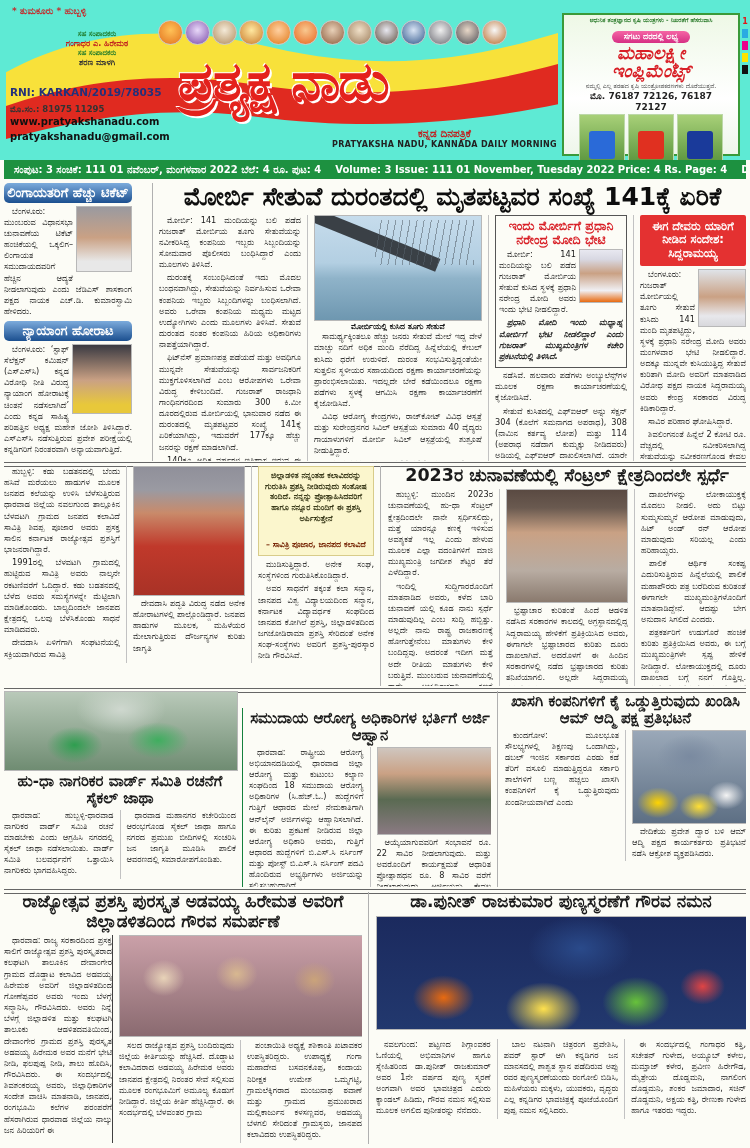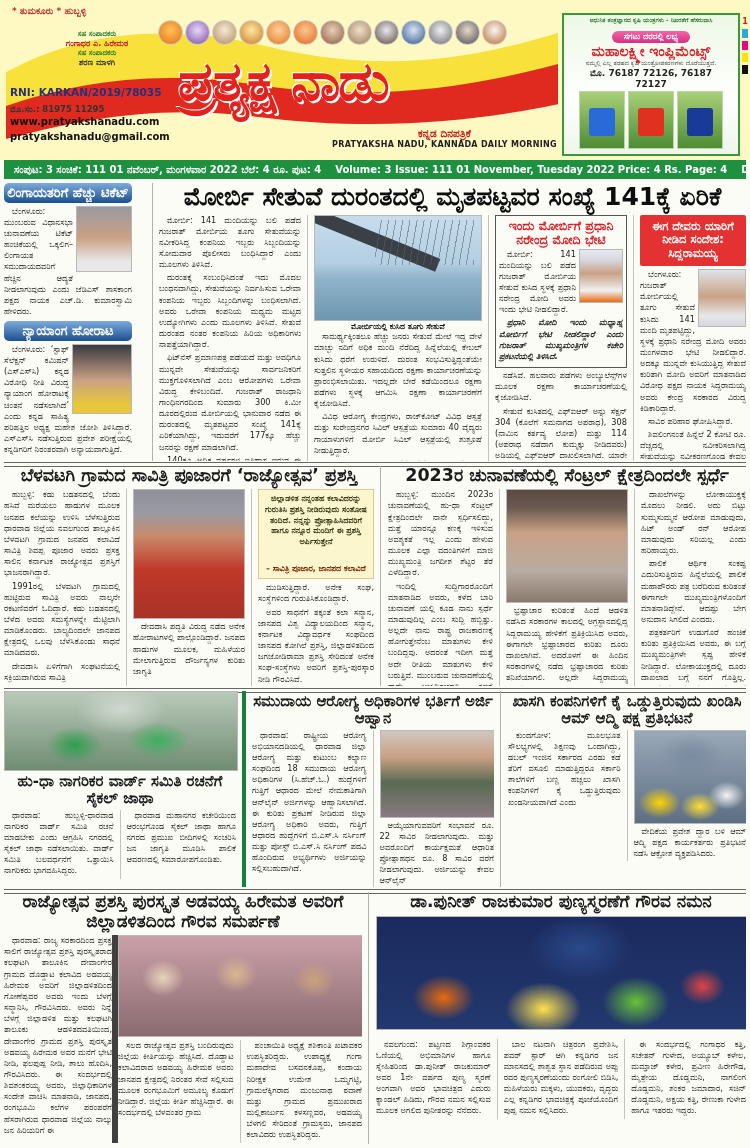--- a/index.html
+++ b/index.html
@@ -1,19 +1,19 @@
 <!DOCTYPE html>
 <html><head>
 <meta charset="utf-8">
 <style>
   html,body{margin:0;padding:0;background:#888;}
   .page{position:relative;width:750px;height:1148px;margin:0 auto;background:#fcfcf6;
         font-family:"DejaVu Sans",sans-serif;overflow:hidden;color:#1a1a1a;}
   
-  .masthead{position:absolute;top:0;left:0;right:0;height:160px;background:#fef9c3;}
+  .masthead{position:absolute;top:0;left:0;right:0;height:160px;background:#5eead4;}
   .cities{position:absolute;top:6px;left:12px;font-size:9px;font-weight:bold;color:#c03030;}
   .wave{position:absolute;left:6px;top:22px;width:552px;height:128px;}
   .logo{position:absolute;left:178px;top:50px;font-size:54px;font-weight:800;color:#e4211c;
         text-shadow:2px 2px 0 #fff,-1px -1px 0 #fff;white-space:nowrap;letter-spacing:-2px;}
   .editors{position:absolute;left:38px;top:30px;width:118px;text-align:center;line-height:1.25;}
   .ed-label{font-size:7px;color:#1f7a2a;font-weight:bold;}
   .ed-name{font-size:8px;color:#c02020;font-weight:bold;}
   .ed-name2{font-size:8px;color:#333;font-weight:bold;}
   .rni{position:absolute;left:10px;top:86px;font-size:10.5px;font-weight:bold;color:#24307a;}
   .contact{position:absolute;left:10px;top:103px;line-height:1.45;}
@@ -36,21 +36,21 @@
   .pts div:nth-child(13){background:radial-gradient(circle at 50% 40%,#f8f8f8,#b86a2a);}
   .tagline{position:absolute;left:322px;top:127px;width:245px;text-align:center;line-height:1.25;}
   .tag-kn{font-size:10.5px;font-weight:bold;color:#c02020;}
   .tag-en{font-size:8px;font-weight:bold;color:#222;letter-spacing:.3px;}
   
   .ad{position:absolute;right:10px;top:13px;width:178px;height:143px;border:2px solid #3a9a3a;
       background:linear-gradient(180deg,#eef8e6,#ffffff 60%,#eef6ea);text-align:center;padding:2px 15px;box-sizing:border-box;}
   .ad-top{font-size:6px;color:#2a7a2a;font-weight:bold;line-height:1.1;}
   .ad-ribbon{display:inline-block;background:linear-gradient(180deg,#f565a5,#d62f84);color:#fff;
       font-size:8px;font-weight:bold;border-radius:8px;padding:1px 12px;margin:1px 0;}
-  .ad-title{font-size:14px;font-weight:800;color:#d81f26;line-height:1.05;}
+  .ad-title{font-size:18px;font-weight:800;color:#d81f26;line-height:1.05;font-style:italic;}
   .ad-sub{font-size:6.3px;color:#333;margin-top:1px;}
   .ad-phone{font-size:9px;font-weight:bold;color:#222;margin:1px 0 2px;}
   .ad-imgs{display:flex;gap:3px;height:58px;}
   .imp{flex:1;position:relative;border:1px solid #bcd8a8;background:linear-gradient(180deg,#a8d078,#4e8c34);}
   .imp i{position:absolute;left:20%;right:20%;top:28%;bottom:22%;border-radius:3px;display:block;}
   .imp.b1 i{background:#2a6ad8;} .imp.b2 i{background:#e03020;} .imp.b3 i{background:#1a3a9a;}
   .cmyk{position:absolute;right:2px;top:18px;display:flex;flex-direction:column;gap:3px;align-items:center;}
   .cmyk span{font-size:8px;color:#e01818;font-weight:bold;line-height:1;}
   .cmyk i{width:6px;height:9px;display:block;}
   
@@ -117,31 +117,31 @@
   .row2{position:absolute;top:466px;left:4px;right:4px;height:220px;display:flex;overflow:hidden;}
   .r2l{width:370px;flex:none;padding-right:6px;overflow:hidden;}
   .r2r{flex:1;border-left:1px solid #b0b0b0;padding-left:7px;overflow:hidden;}
   .h2{font-size:17.5px;font-weight:800;text-align:center;line-height:1.1;margin:0 0 4px;}
   .quote{background:#fbf6cd;border:1px solid #d8cc8a;font-size:7.9px;font-weight:bold;color:#3a3a1a;
       padding:4px;text-align:center;line-height:1.35;margin-bottom:3px;}
   .quote .sign{display:block;margin-top:16px;color:#7a2a0a;}
   
   .row3{position:absolute;top:691px;left:4px;right:4px;height:196px;display:flex;overflow:hidden;}
   .r3a{width:232px;flex:none;padding-right:6px;overflow:hidden;}
-  .r3b{width:242px;flex:none;border-left:4px solid #15803d;padding:0 6px;overflow:hidden;}
+  .r3b{width:242px;flex:none;border-left:1px solid #15803d;padding:0 6px;overflow:hidden;margin-top:17px;}
   .r3c{flex:1;border-left:1px solid #b0b0b0;padding-left:7px;overflow:hidden;}
   .h3{font-size:15px;font-weight:800;text-align:center;line-height:1.12;margin:2px 0 3px;}
   
   .row4{position:absolute;top:892px;left:4px;right:4px;height:252px;display:flex;overflow:hidden;}
   .r4a{width:358px;flex:none;padding-right:6px;overflow:hidden;}
   .r4b{flex:1;border-left:1px solid #b0b0b0;padding-left:7px;overflow:hidden;}
   .h4{font-size:17px;font-weight:800;text-align:center;line-height:1.15;margin:0 0 4px;}
   .r4a-body{display:flex;}
   .r4a-left{width:108px;flex:none;overflow:hidden;}
-  .r4a-right{flex:1;min-width:0;border-left:6px solid #404040;overflow:hidden;}
+  .r4a-right{flex:1;min-width:0;border-left:1px solid #404040;padding-left:6px;overflow:hidden;}
 </style>
 </head>
 <body>
 
 <div class="page">
 
   <div class="masthead">
     <div class="cities">* ತುಮಕೂರು   * ಹುಬ್ಬಳ್ಳಿ</div>
 
     <svg class="wave" viewBox="0 0 560 140" preserveAspectRatio="none">
@@ -277,21 +277,20 @@
           </div>
         </div>
       </div>
     </div>
   </div>
 
   <div class="hrd" style="top:462px"></div>
 
   <div class="row2">
     <div class="r2l">
-      <div class="h2">ಬೆಳವಟಗಿ ಗ್ರಾಮದ ಸಾವಿತ್ರಿ ಪೂಜಾರಗೆ ‘ರಾಜ್ಯೋತ್ಸವ’ ಪ್ರಶಸ್ತಿ</div>
       <div class="cols">
         <div class="col bt">
           <p>ಹುಬ್ಬಳ್ಳಿ: ಕಡು ಬಡತನದಲ್ಲಿ ಬೆಂದು ಹಸಿವೆ ಮರೆಯಲು ಹಾಡುಗಳ ಮೂಲಕ ಜನಪದ ಕಲೆಯನ್ನು ಉಳಿಸಿ ಬೆಳೆಸುತ್ತಿರುವ ಧಾರವಾಡ ಜಿಲ್ಲೆಯ ನವಲಗುಂದ ತಾಲ್ಲೂಕಿನ ಬೆಳವಟಗಿ ಗ್ರಾಮದ ಜನಪದ ಕಲಾವಿದೆ ಸಾವಿತ್ರಿ ಶಿವಪ್ಪ ಪೂಜಾರ ಅವರು ಪ್ರಸಕ್ತ ಸಾಲಿನ ಕರ್ನಾಟಕ ರಾಜ್ಯೋತ್ಸವ ಪ್ರಶಸ್ತಿಗೆ ಭಾಜನರಾಗಿದ್ದಾರೆ.</p>
           <p>1991ರಲ್ಲಿ ಬೆಳವಟಗಿ ಗ್ರಾಮದಲ್ಲಿ ಹುಟ್ಟಿರುವ ಸಾವಿತ್ರಿ ಅವರು ನಾಲ್ಕನೇ ರಕಟಣಿವರೆಗೆ ಓದಿದ್ದಾರೆ. ಕಡು ಬಡತನದಲ್ಲಿ ಬೆಳೆದ ಅವರು ಸಮಸ್ಯೆಗಳನ್ನೇ ಮೆಟ್ಟಿಲಾಗಿ ಮಾಡಿಕೊಂಡರು. ಬಾಲ್ಯದಿಂದಲೇ ಜಾನಪದ ಕ್ಷೇತ್ರದಲ್ಲಿ ಒಲವು ಬೆಳೆಸಿಕೊಂಡು ಸಾಧನೆ ಮಾಡಿದವರು.</p>
           <p>ದೇವದಾಸಿ ಏಳಿಗೆಗಾಗಿ ಸಂಘಟನೆಯಲ್ಲಿ ಸಕ್ರಿಯವಾಗಿರುವ ಸಾವಿತ್ರಿ</p>
         </div>
         <div class="col" style="flex:none;width:112px">
           <div class="photo ph-savitri" style="width:110px;height:128px"></div>
           <div class="bt" style="margin-top:2px">
               <p>ದೇವದಾಸಿ ಪದ್ಧತಿ ವಿರುದ್ಧ ನಡೆದ ಅನೇಕ ಹೋರಾಟಗಳಲ್ಲಿ ಪಾಲ್ಗೊಂಡಿದ್ದಾರೆ. ಜನಪದ ಹಾಡುಗಳ ಮೂಲಕ, ಮಹಿಳೆಯರ ಮೇಲಾಗುತ್ತಿರುವ ದೌರ್ಜನ್ಯಗಳ ಕುರಿತು ಜಾಗೃತಿ</p>

